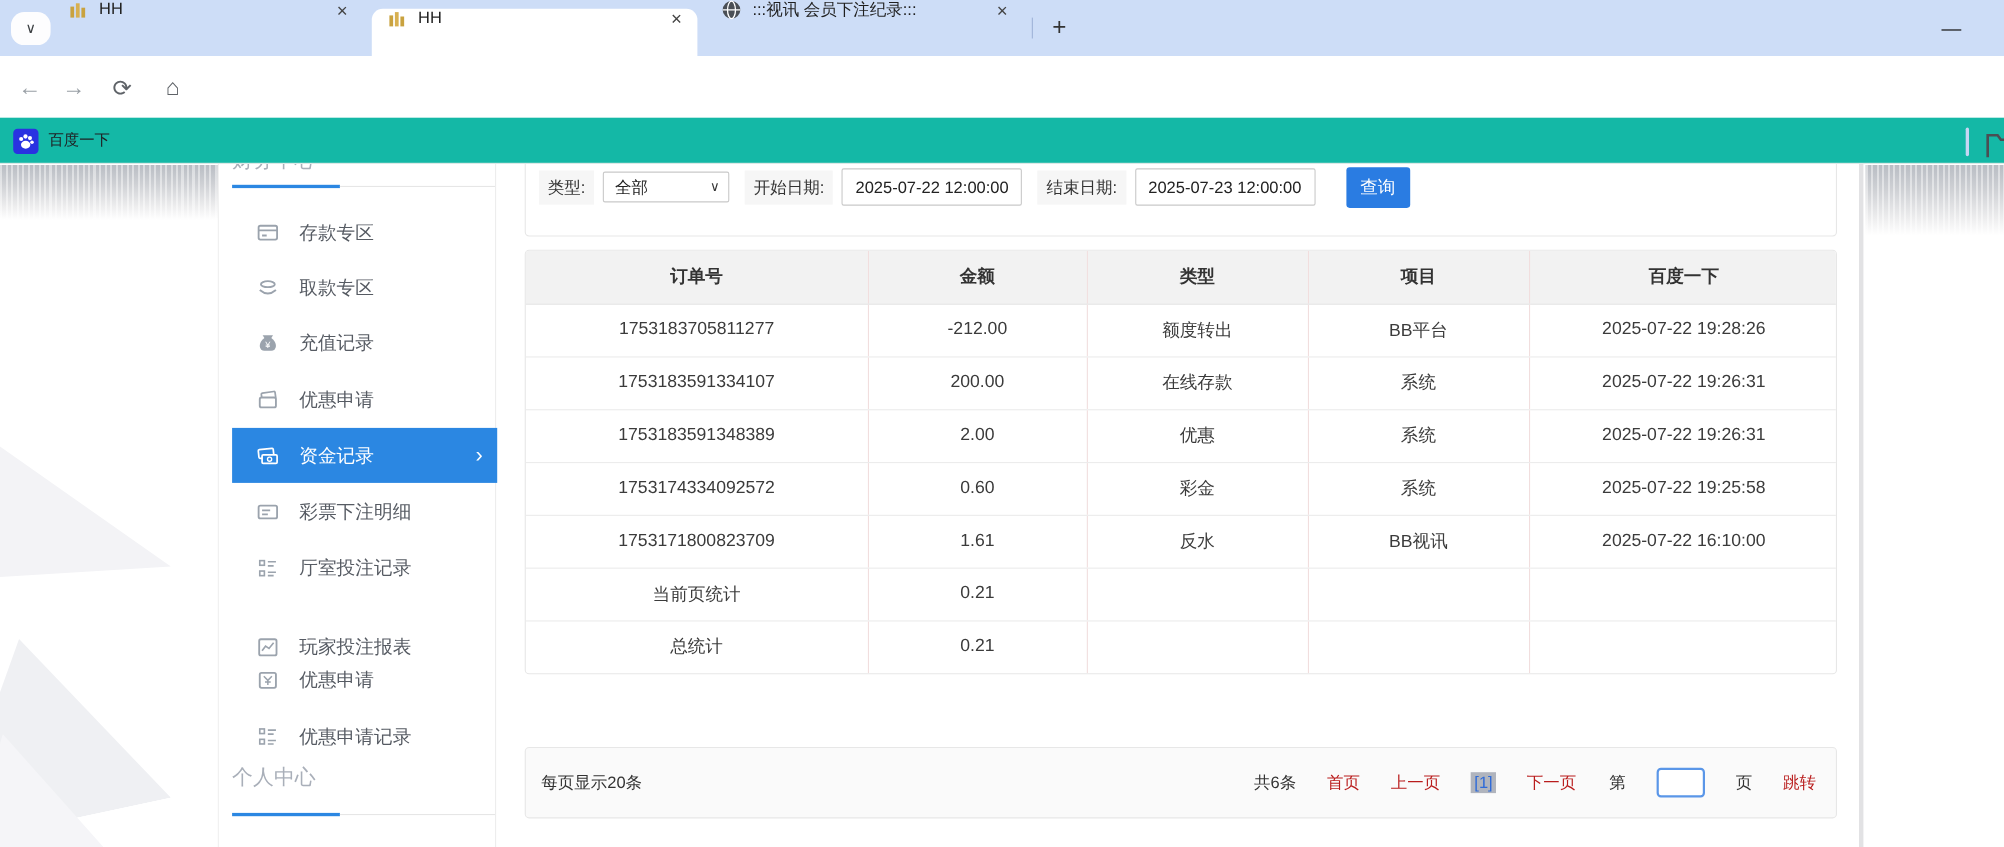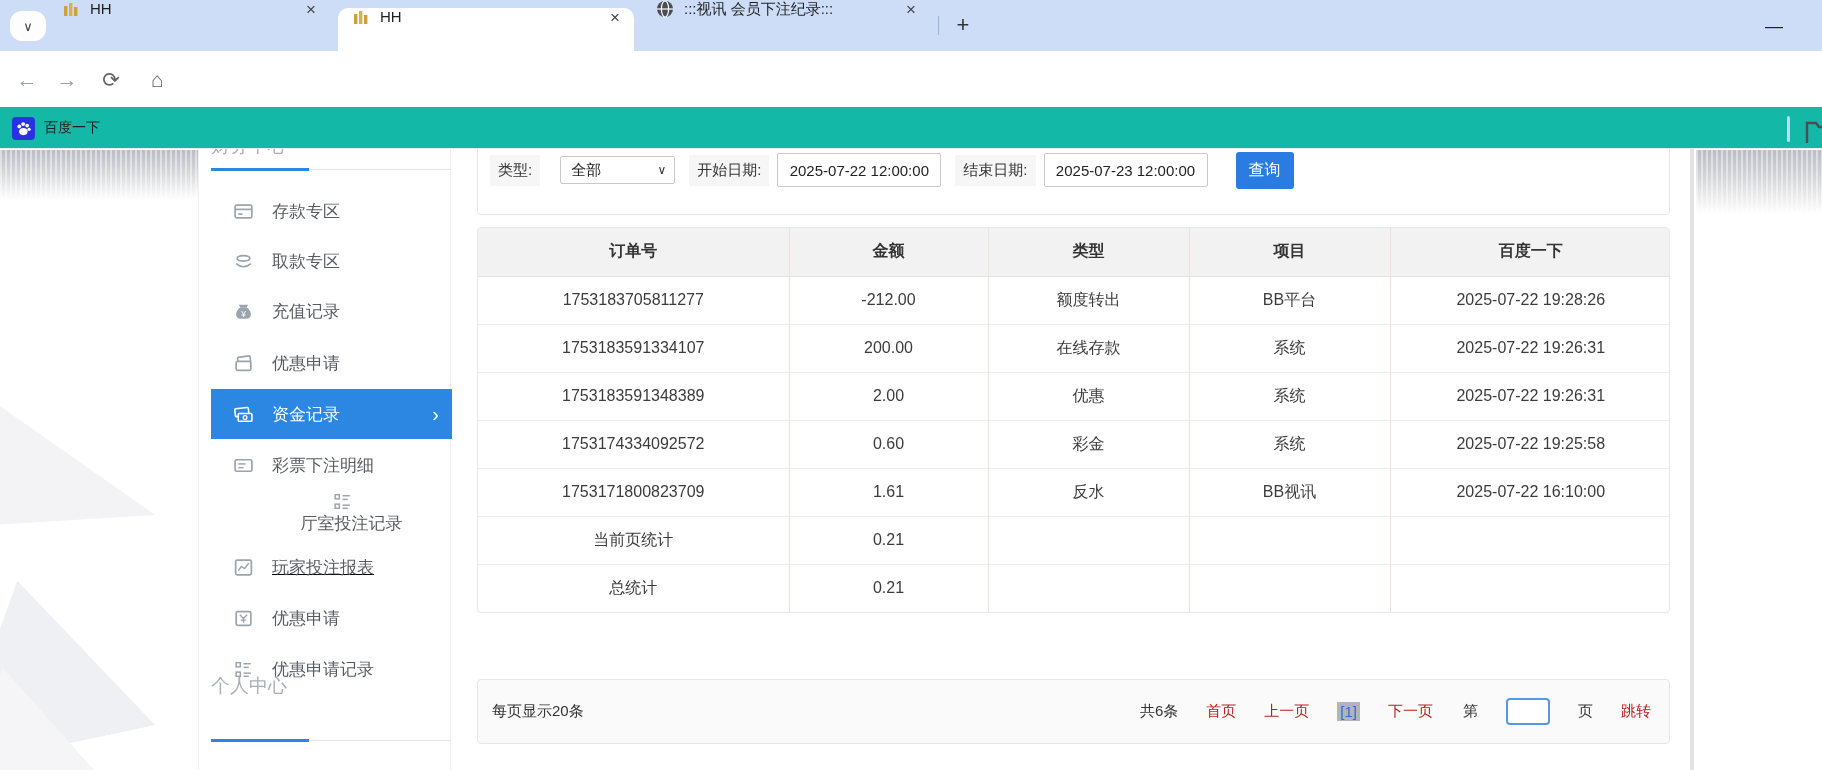--- a/index.html
+++ b/index.html
@@ -60,21 +60,21 @@
   .sideitem .chev { position:absolute; right:13px; color:#fff; font-size:20px; line-height:1; }
   .sideitem svg { flex:0 0 auto; }
 
   #main { position:absolute; left:477px; top:0; width:1193px; }
   .card { border:1px solid #e7e7e7; border-radius:4px; background:#fff; }
 
   #filtercard { position:absolute; left:0; top:-31px; width:1193px; height:97px; }
   .filterrow { position:absolute; left:12px; top:32px; height:38px; display:flex; align-items:center; }
   .flabel { font-size:15px; color:#333; background:#f6f6f6; padding:6px 8px; white-space:nowrap; }
   .fselect { width:115px; height:28px; border:1px solid #c9c9c9; border-radius:2px; background:#fff;
-    display:flex; align-items:center; position:relative; margin-left:20px; margin-right:14px;text-align:right; }
+    display:flex; align-items:center; position:relative; margin-left:8px; margin-right:14px;text-align:right; }
   .fselect .val { font-size:15px; color:#222; margin-left:10px; }
   .fselect .chv { position:absolute; right:8px; font-size:12px; color:#333; }
   .finput { width:164px; height:34px; border:1px solid #c9c9c9; border-radius:2px; background:#fff;
     font-size:15px; color:#222; text-align:center; margin-left:8px; margin-right:14px;
     font-family:"Liberation Sans","DejaVu Sans",sans-serif; }
   .qbtn { width:58px; height:37px; background:#2a7ce2; color:#fff; font-size:16px; border:none;
     border-radius:3px; margin-left:14px; font-family:inherit; }
 
   #tablecard { position:absolute; left:0; top:78px; width:1193px; overflow:hidden; }
   table { width:1193px; border-collapse:collapse; table-layout:fixed; }
@@ -253,33 +253,33 @@
 
     <div class="sideitem" style="top:291px;">
       <svg width="21" height="21" viewBox="0 0 20 20">
         <rect x="2" y="4.5" width="16" height="11" rx="1.5" fill="none" stroke="#9ba3ad" stroke-width="1.6"></rect>
         <line x1="5" y1="8.5" x2="12" y2="8.5" stroke="#9ba3ad" stroke-width="1.4"></line>
         <line x1="5" y1="12" x2="10" y2="12" stroke="#9ba3ad" stroke-width="1.4"></line>
       </svg>
       <span class="lbl">彩票下注明细</span>
     </div>
 
-    <div class="sideitem" style="top:342px;flex-direction:column;">
+    <div class="sideitem" style="top:342px;">
       <svg width="21" height="21" viewBox="0 0 20 20">
         <rect x="3" y="3.5" width="4" height="4" fill="none" stroke="#9ba3ad" stroke-width="1.4"></rect>
         <rect x="3" y="12.5" width="4" height="4" fill="none" stroke="#9ba3ad" stroke-width="1.4"></rect>
         <line x1="10" y1="4.5" x2="17" y2="4.5" stroke="#9ba3ad" stroke-width="1.4"></line>
         <line x1="10" y1="8" x2="15" y2="8" stroke="#9ba3ad" stroke-width="1.4"></line>
         <line x1="10" y1="13.5" x2="17" y2="13.5" stroke="#9ba3ad" stroke-width="1.4"></line>
         <line x1="10" y1="16.5" x2="15" y2="16.5" stroke="#9ba3ad" stroke-width="1.4"></line>
       </svg>
       <span class="lbl">厅室投注记录</span>
     </div>
 
-    <div class="sideitem" style="top:393px;text-decoration:underline;">
+    <div class="sideitem" style="top:414px;">
       <svg width="21" height="21" viewBox="0 0 20 20">
         <rect x="2.5" y="3" width="15" height="14" rx="1.5" fill="none" stroke="#9ba3ad" stroke-width="1.6"></rect>
         <polyline points="5,13 8,9 11,11 15,6" fill="none" stroke="#9ba3ad" stroke-width="1.4"></polyline>
       </svg>
       <span class="lbl">玩家投注报表</span>
     </div>
 
     <div class="sideitem" style="top:444px;">
       <svg width="21" height="21" viewBox="0 0 20 20">
         <rect x="3" y="3.5" width="14" height="13" rx="1.5" fill="none" stroke="#9ba3ad" stroke-width="1.6"></rect>
@@ -293,21 +293,21 @@
         <rect x="3" y="3.5" width="4" height="4" fill="none" stroke="#9ba3ad" stroke-width="1.4"></rect>
         <rect x="3" y="12.5" width="4" height="4" fill="none" stroke="#9ba3ad" stroke-width="1.4"></rect>
         <line x1="10" y1="4.5" x2="17" y2="4.5" stroke="#9ba3ad" stroke-width="1.4"></line>
         <line x1="10" y1="8" x2="15" y2="8" stroke="#9ba3ad" stroke-width="1.4"></line>
         <line x1="10" y1="13.5" x2="17" y2="13.5" stroke="#9ba3ad" stroke-width="1.4"></line>
         <line x1="10" y1="16.5" x2="15" y2="16.5" stroke="#9ba3ad" stroke-width="1.4"></line>
       </svg>
       <span class="lbl">优惠申请记录</span>
     </div>
 
-    <div class="section-label" style="top:524px;">个人中心</div>
+    <div class="section-label" style="top:545px;">个人中心</div>
     <div class="u-blue" style="left:12px;top:590px;width:98px;"></div>
     <div class="u-gray" style="left:110px;top:591px;width:141px;"></div>
   </div>
 
   <div id="main">
 
     <div id="filtercard" class="card">
       <div class="filterrow">
         <span class="flabel">类型:</span>
         <div class="fselect">

